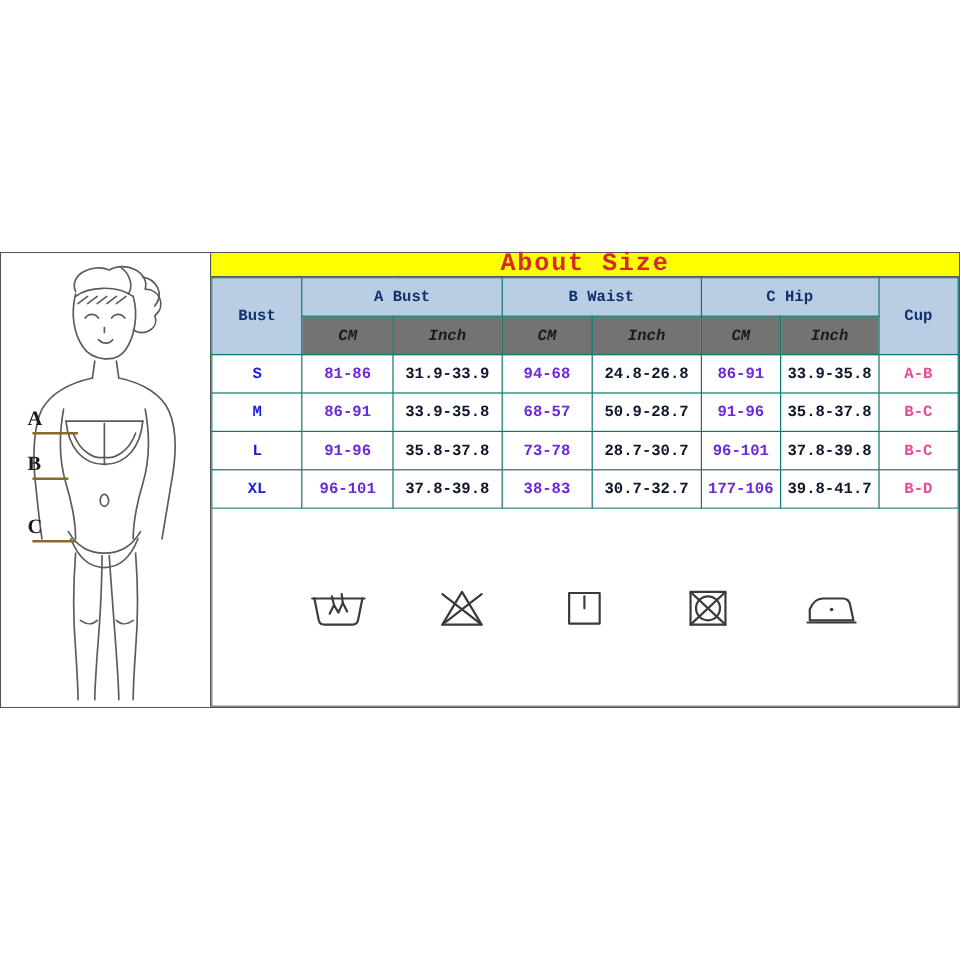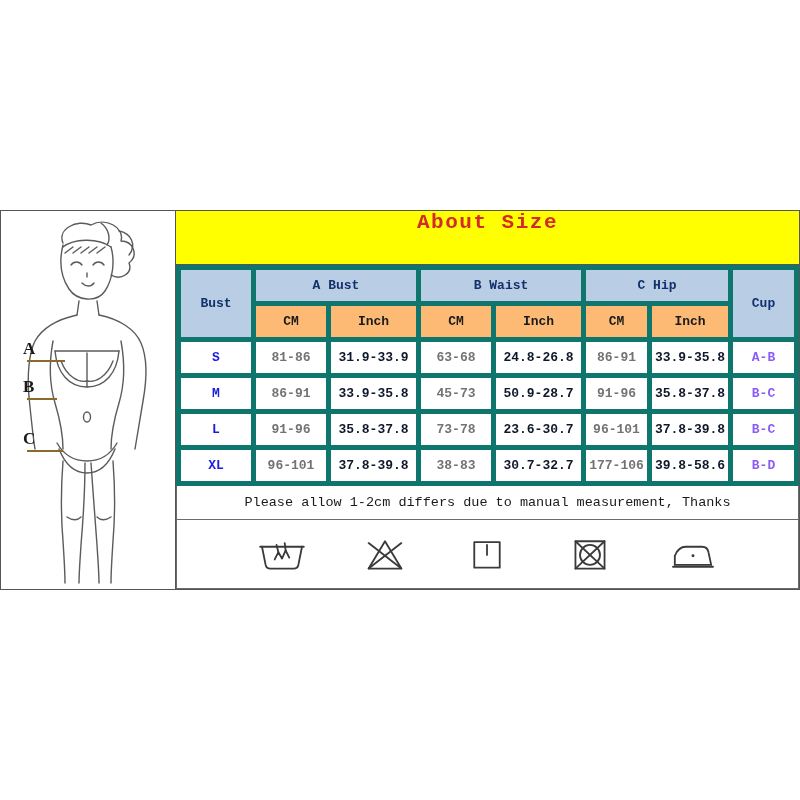--- a/index.html
+++ b/index.html
@@ -48,75 +48,77 @@
   }
   
   #table-panel {
     flex: 1;
     height: 100%;
     display: flex;
     flex-direction: column;
     box-sizing: border-box;
   }
   #title-bar {
-    height: 54px;
+    height: 20px;
     background: #ffff00;
     display: flex;
+    align-items: center;
     justify-content: center;
     border-bottom: 1px solid #555555;
     box-sizing: border-box;
   }
   #title-bar .title-text {
     font-family: "Liberation Mono", monospace;
     font-size: 21px;
     font-weight: bold;
     color: #d42a2a;
     letter-spacing: 1.5px;
   }
   table.size-table {
     border-collapse: collapse;
     width: 100%;
     table-layout: fixed;
   }
   table.size-table td, table.size-table th {
-    border: 5px solid #0f766e;
+    border: 1px solid #0f766e;
     text-align: center;
     font-family: "Liberation Mono", monospace;
     padding: 0;
     height: 31px;
     font-size: 13px;
   }
   .hdr {
     background: #b9cde5;
     color: #12306b;
     font-weight: bold;
     font-size: 15px;
   }
   .subhdr {
-    background: #fdba74;
+    background: #737373;
     color: #1a1a1a;
     font-size: 13px;
+    font-style: italic;
   }
   .sizecell {
     color: #1a1ae0;
     font-weight: bold;
     font-size: 14px;
   }
   .cm {
-    color: #737373;
+    color: #6d28d9;
     font-weight: bold;
     font-size: 13px;
   }
   .inch {
     color: #0f172a;
     font-weight: bold;
     font-size: 13px;
   }
   .cup {
-    color: #8b5cf6;
+    color: #ec4899;
     font-weight: bold;
     font-size: 13px;
   }
   #note-row {
     border: 1px solid #6b6b6b;
     border-top: none;
     height: 34px;
     display: flex;
     align-items: center;
     justify-content: center;
@@ -239,62 +241,59 @@
             <th class="subhdr">Inch</th>
             <th class="subhdr">CM</th>
             <th class="subhdr">Inch</th>
           </tr>
         </thead>
         <tbody>
           <tr>
             <td class="sizecell">S</td>
             <td class="cm">81-86</td>
             <td class="inch">31.9-33.9</td>
-            <td class="cm">63-68</td>
+            <td class="cm">94-68</td>
             <td class="inch">24.8-26.8</td>
             <td class="cm">86-91</td>
             <td class="inch">33.9-35.8</td>
             <td class="cup">A-B</td>
           </tr>
           <tr>
             <td class="sizecell">M</td>
             <td class="cm">86-91</td>
             <td class="inch">33.9-35.8</td>
-            <td class="cm">45-73</td>
+            <td class="cm">68-57</td>
             <td class="inch">50.9-28.7</td>
             <td class="cm">91-96</td>
             <td class="inch">35.8-37.8</td>
             <td class="cup">B-C</td>
           </tr>
           <tr>
             <td class="sizecell">L</td>
             <td class="cm">91-96</td>
             <td class="inch">35.8-37.8</td>
             <td class="cm">73-78</td>
-            <td class="inch">23.6-30.7</td>
+            <td class="inch">28.7-30.7</td>
             <td class="cm">96-101</td>
             <td class="inch">37.8-39.8</td>
             <td class="cup">B-C</td>
           </tr>
           <tr>
             <td class="sizecell">XL</td>
             <td class="cm">96-101</td>
             <td class="inch">37.8-39.8</td>
             <td class="cm">38-83</td>
             <td class="inch">30.7-32.7</td>
             <td class="cm">177-106</td>
-            <td class="inch">39.8-58.6</td>
+            <td class="inch">39.8-41.7</td>
             <td class="cup">B-D</td>
           </tr>
         </tbody>
       </table>
 
-      <div id="note-row">
-        <span class="note-text">Please allow 1-2cm differs due to manual measurement, Thanks</span>
-      </div>
 
       <div id="care-row">
 
         <svg class="care-icon" viewBox="0 0 60 44">
           <g fill="none" stroke="#3a3a3a" stroke-width="2" stroke-linecap="round" stroke-linejoin="round">
             <path d="M8 14 L12 34 Q13 38 17 38 L43 38 Q47 38 48 34 L52 14"></path>
             <path d="M6 14 L54 14"></path>
             <path d="M22 28 L26 20 L30 27 L34 18 L38 26"></path>
             <path d="M26 20 L24 12 M34 18 L33 10"></path>
           </g>

